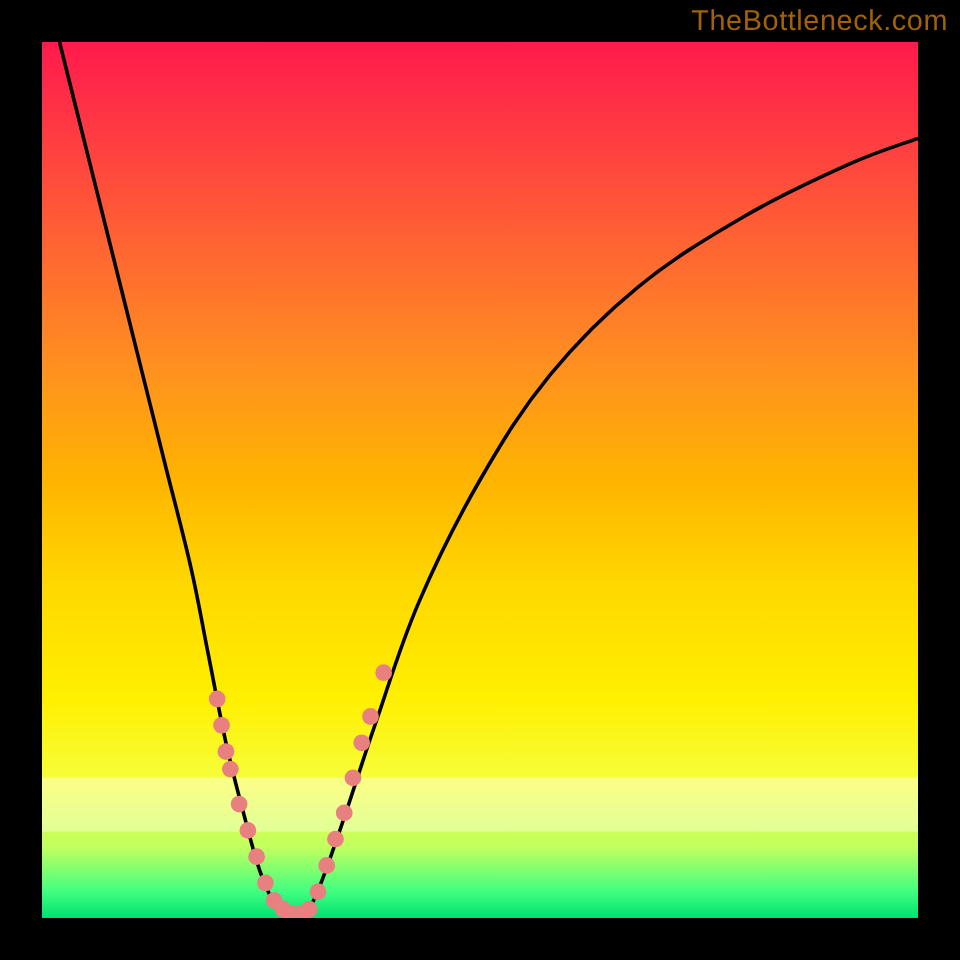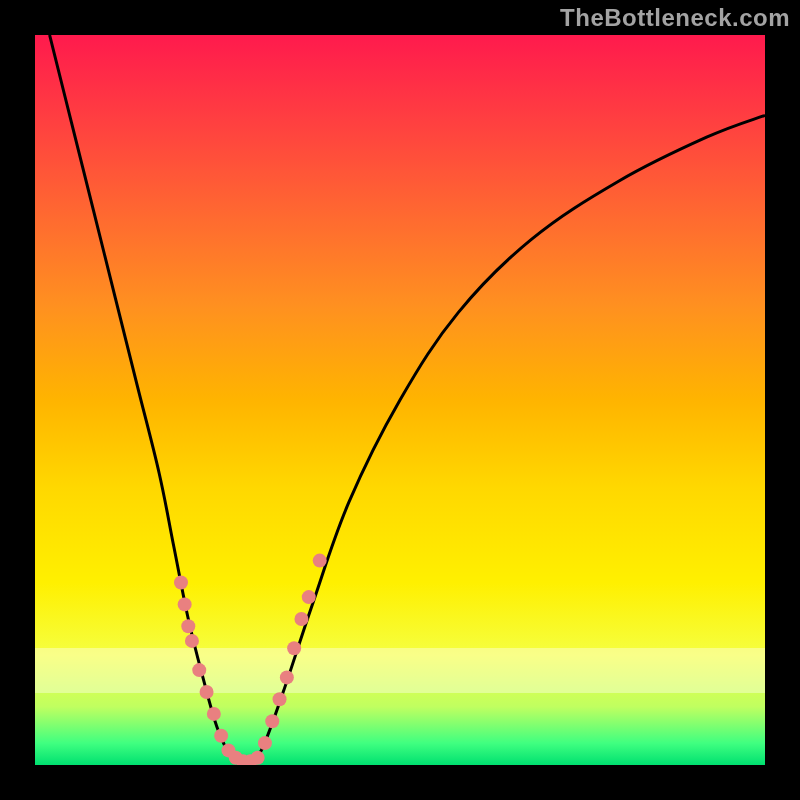--- a/index.html
+++ b/index.html
@@ -42,23 +42,23 @@
     width: 730px;
     top: 648px;
     height: 45px;
     background: rgba(255,255,255,0.38);
     pointer-events: none;
   }
   .watermark {
     position: absolute;
     top: 4px;
     right: 10px;
-    color: #a3a3a3;
+    color: #a16207;
     font-size: 24px;
-    font-weight: 700;
+    font-weight: 400;
     letter-spacing: 0.5px;
     user-select: none;
   }
   svg.curve {
     position: absolute;
     left: 35px;
     top: 35px;
     width: 730px;
     height: 730px;
     pointer-events: none;

